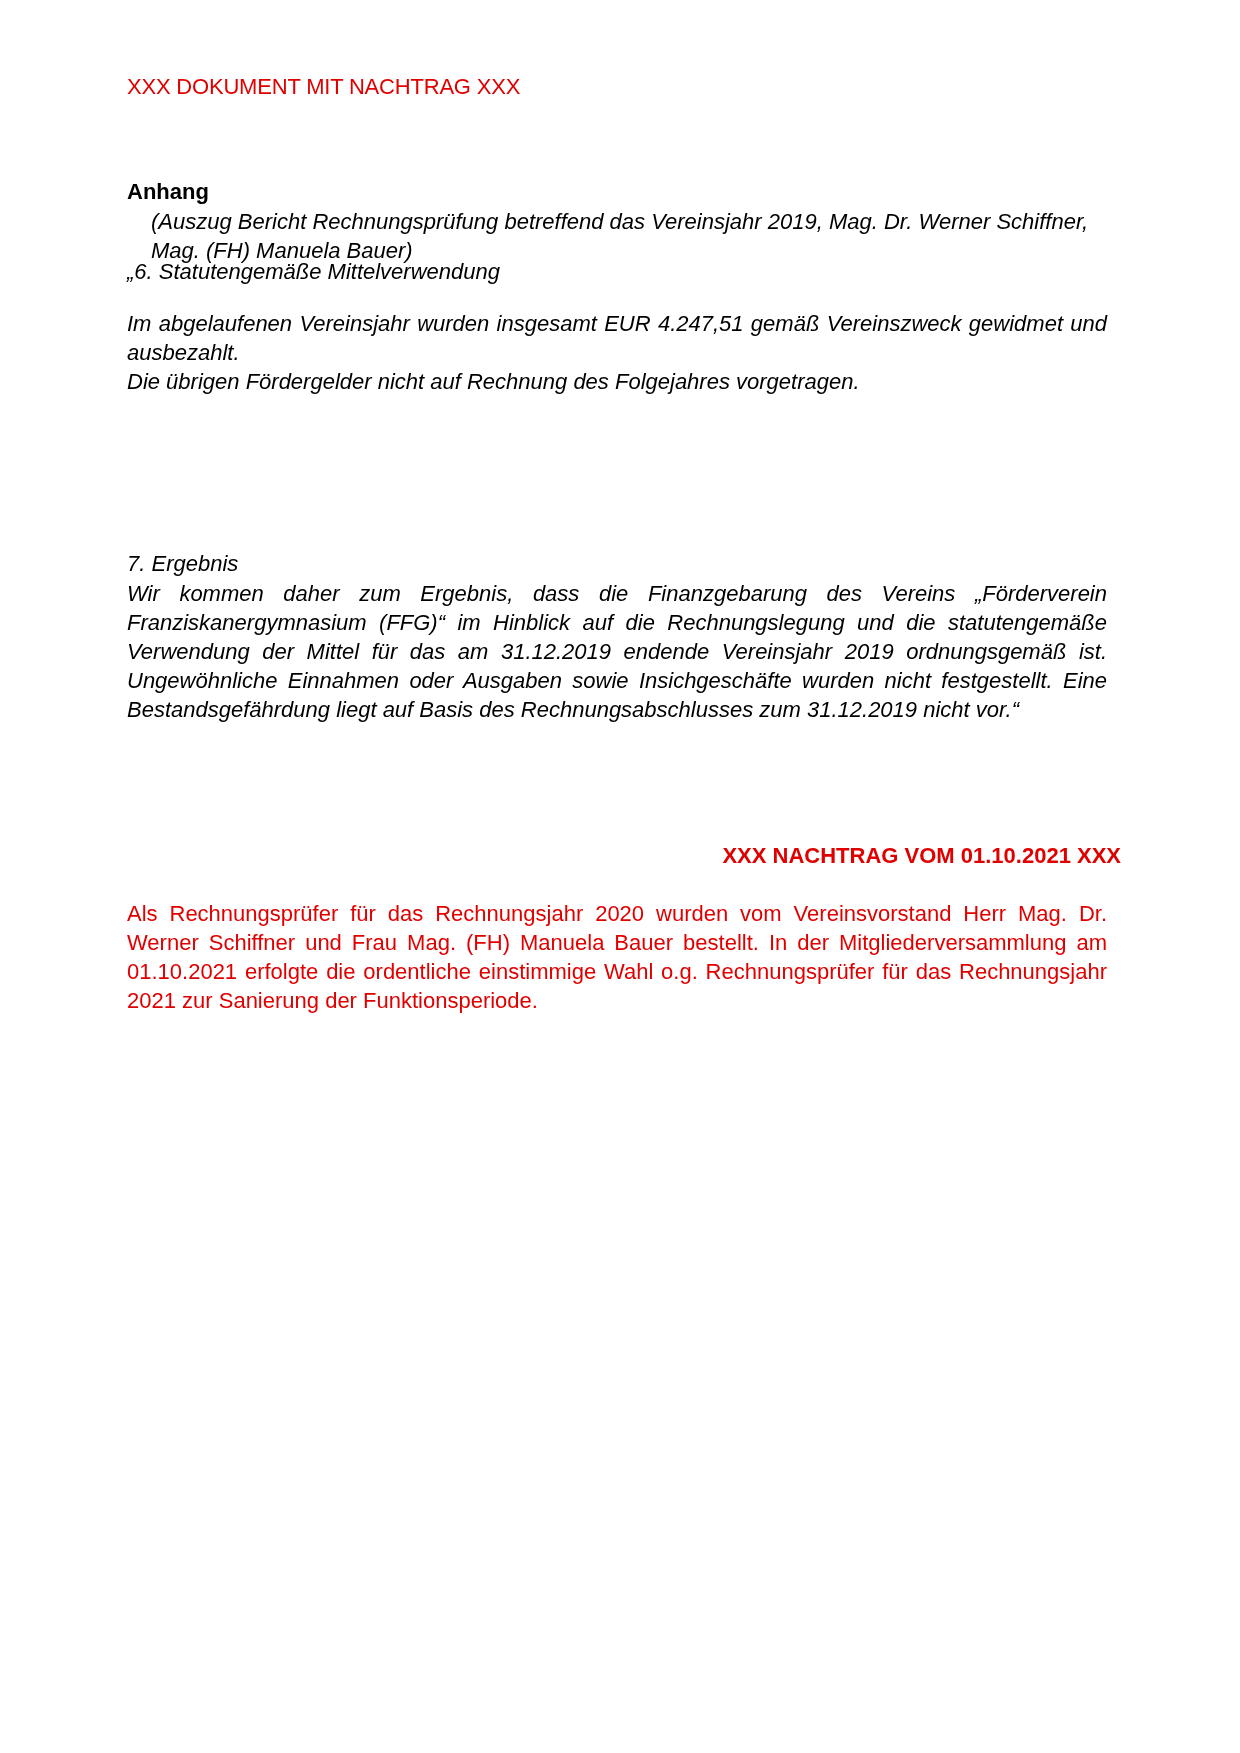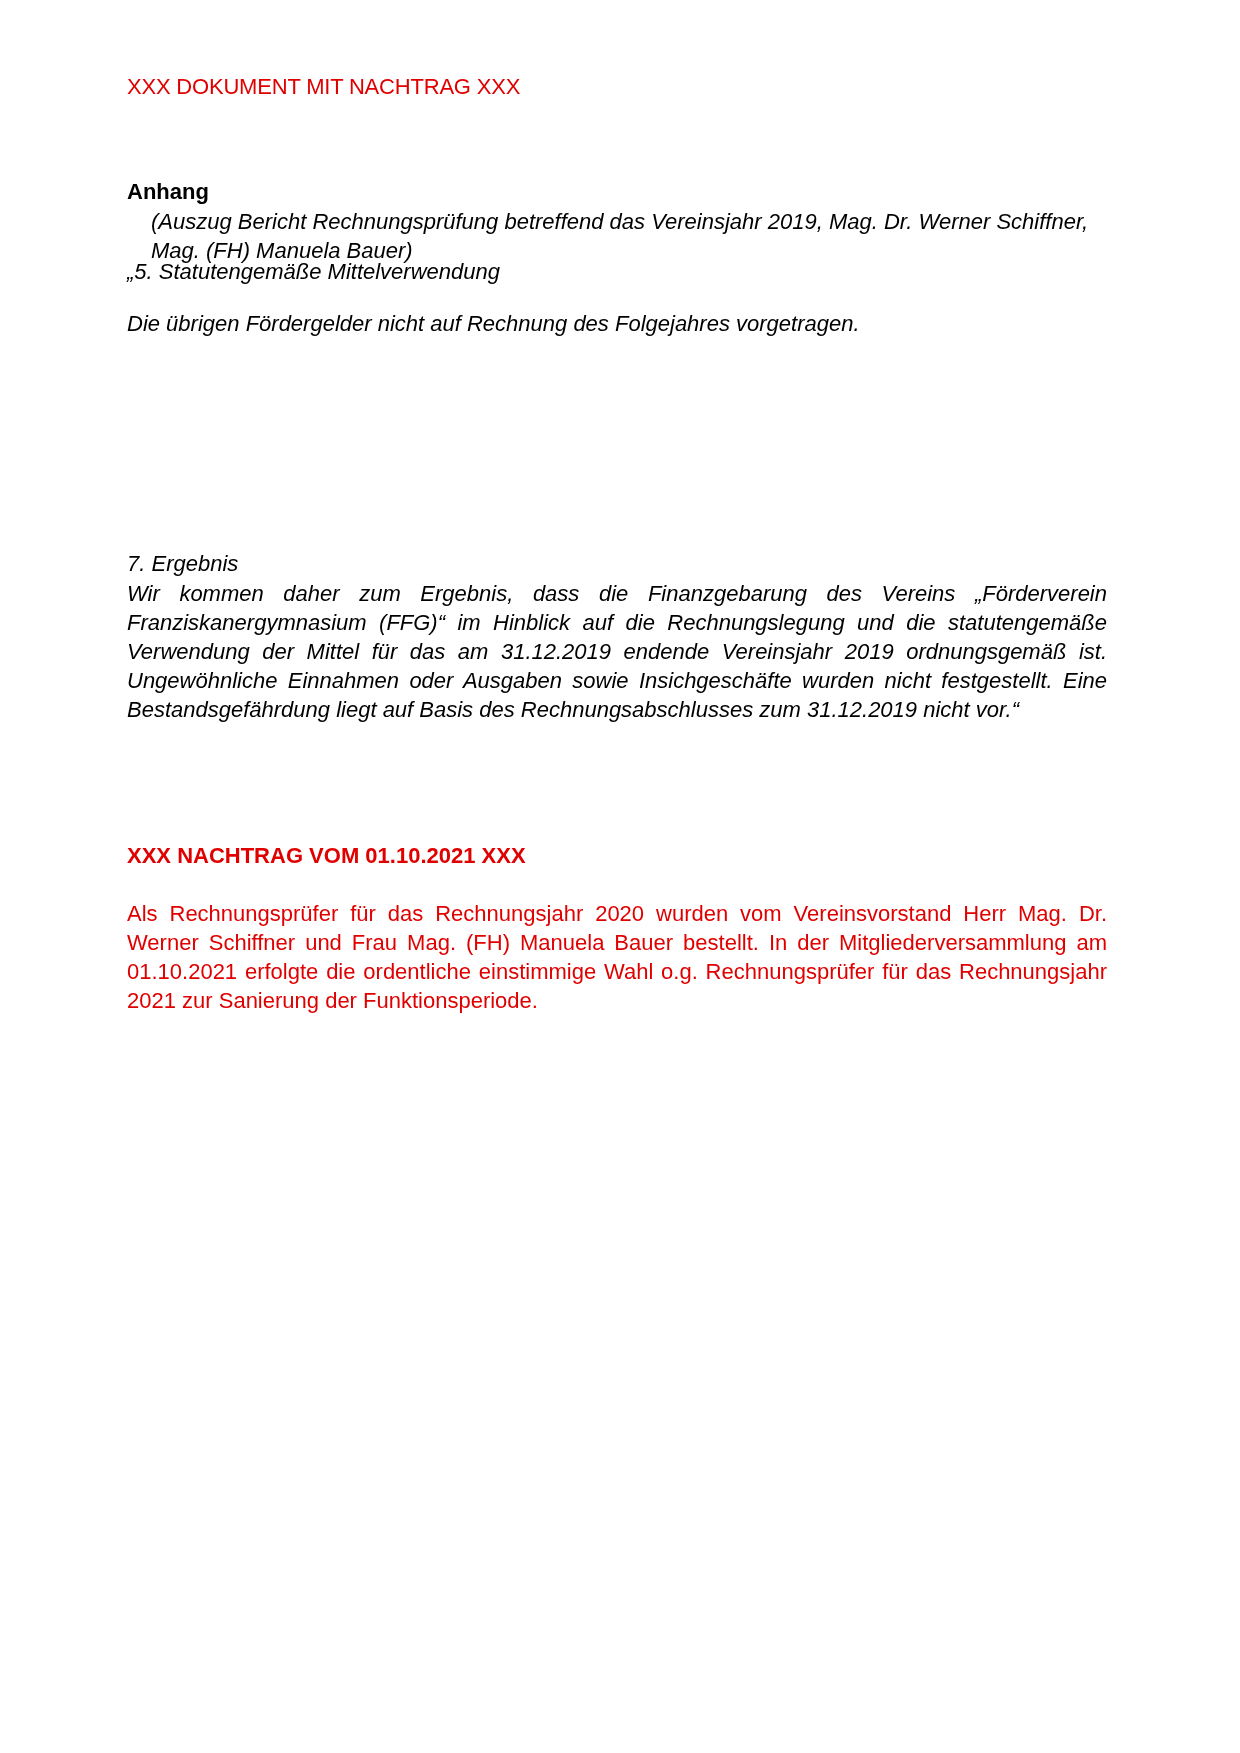--- a/index.html
+++ b/index.html
@@ -71,21 +71,21 @@
       margin: 0;
     }
     .para p.last-left {
       text-align-last: left;
     }
     .addendum-title {
       position: absolute;
       left: 0;
       top: 843px;
       width: 994px;
-      text-align: left;
+      text-align: right;
       color: #e00000;
       font-weight: bold;
       font-size: 22px;
       line-height: 26px;
     }
     .addendum-body {
       position: absolute;
       left: 0;
       top: 899px;
       width: 980px;
@@ -100,23 +100,24 @@
 </head>
 <body>
 
 <div class="page">
 
   <div class="doc-title">XXX DOKUMENT MIT NACHTRAG XXX</div>
 
   <div class="annex-heading">Anhang</div>
   <div class="annex-sub">(Auszug Bericht Rechnungsprüfung betreffend das Vereinsjahr 2019, Mag. Dr. Werner Schiffner, Mag. (FH) Manuela Bauer)</div>
 
-  <div class="section-title" style="top:257px;">„5. Statutengemäße Mittelverwendung</div>
+  <div class="section-title" style="top:257px;">„6. Statutengemäße Mittelverwendung</div>
 
   <div class="para" style="top:309px;">
+    <p class="last-left">Im abgelaufenen Vereinsjahr wurden insgesamt EUR 4.247,51 gemäß Vereinszweck gewidmet und ausbezahlt.</p>
     <p class="last-left">Die übrigen Fördergelder nicht auf Rechnung des Folgejahres vorgetragen.</p>
   </div>
 
   <div class="section-title" style="top:549px;">7. Ergebnis</div>
 
   <div class="para" style="top:579px;">
     <p class="last-left">Wir kommen daher zum Ergebnis, dass die Finanzgebarung des Vereins „Förderverein Franziskanergymnasium (FFG)“ im Hinblick auf die Rechnungslegung und die statutengemäße Verwendung der Mittel für das am 31.12.2019 endende Vereinsjahr 2019 ordnungsgemäß ist. Ungewöhnliche Einnahmen oder Ausgaben sowie Insichgeschäfte wurden nicht festgestellt. Eine Bestandsgefährdung liegt auf Basis des Rechnungsabschlusses zum 31.12.2019 nicht vor.“</p>
   </div>
 
   <div class="addendum-title">XXX NACHTRAG VOM 01.10.2021 XXX</div>

